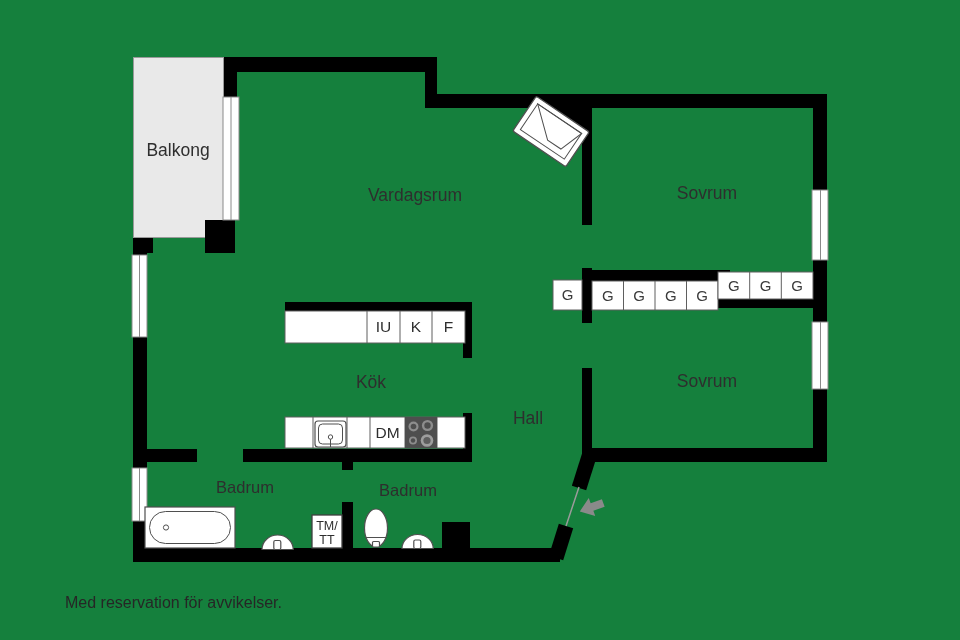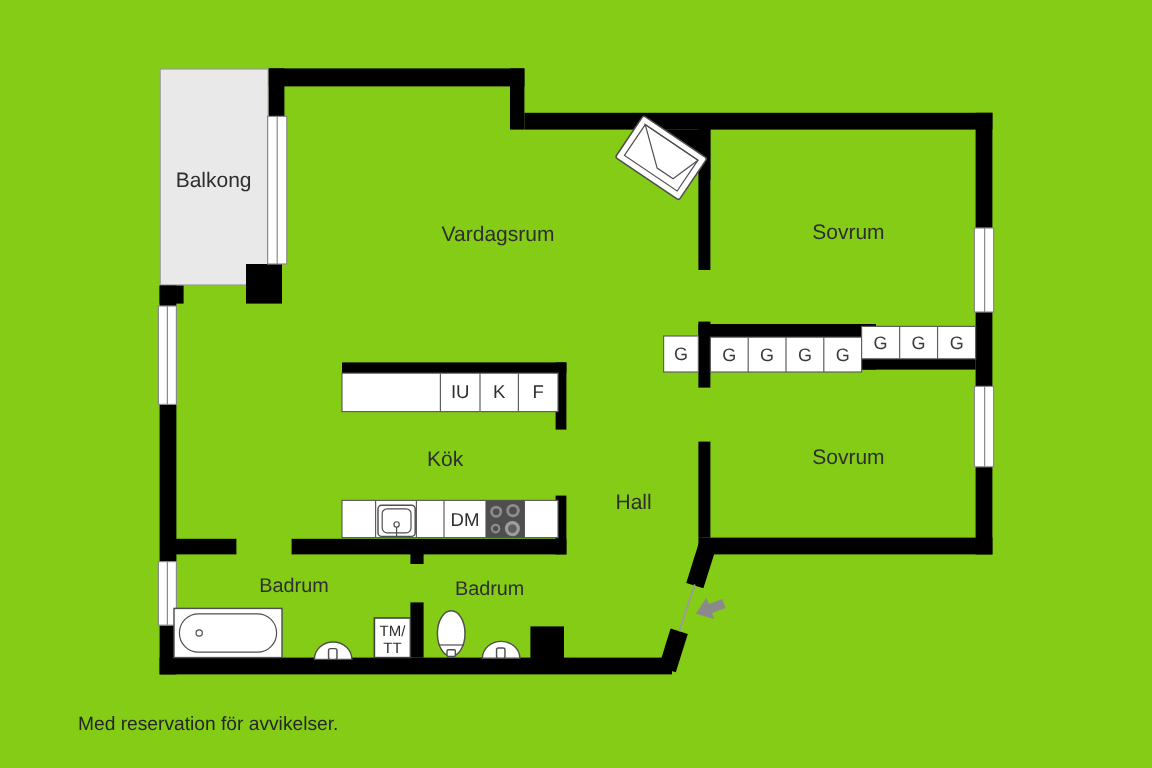--- a/index.html
+++ b/index.html
@@ -1,16 +1,16 @@
 <!DOCTYPE html>
 <html><head>
 <meta charset="utf-8">
 <style>
   html,body{margin:0;padding:0;background:#fff;}
-  .stage{position:relative;width:960px;height:640px;background:#84cc16;overflow:hidden;}
+  .stage{position:relative;width:960px;height:640px;background:#15803d;overflow:hidden;}
   svg{position:absolute;left:0;top:0;}
   text{font-family:"Liberation Sans",sans-serif;fill:#2e2e2e;}
   .lbl{font-size:17.5px;text-anchor:middle;}
   .lbl-sm{font-size:16.5px;text-anchor:middle;}
   .cell-lbl{font-size:15px;text-anchor:middle;fill:#3a3a3a;}
   .appl-lbl{font-size:15.5px;text-anchor:middle;fill:#2e2e2e;}
   .tiny-lbl{font-size:12.5px;text-anchor:middle;fill:#2e2e2e;}
   .disclaimer{font-size:16px;text-anchor:start;fill:#262626;}
   .wall{fill:#000;}
   .cell{fill:#fff;stroke:#5f5f5f;stroke-width:1;}

